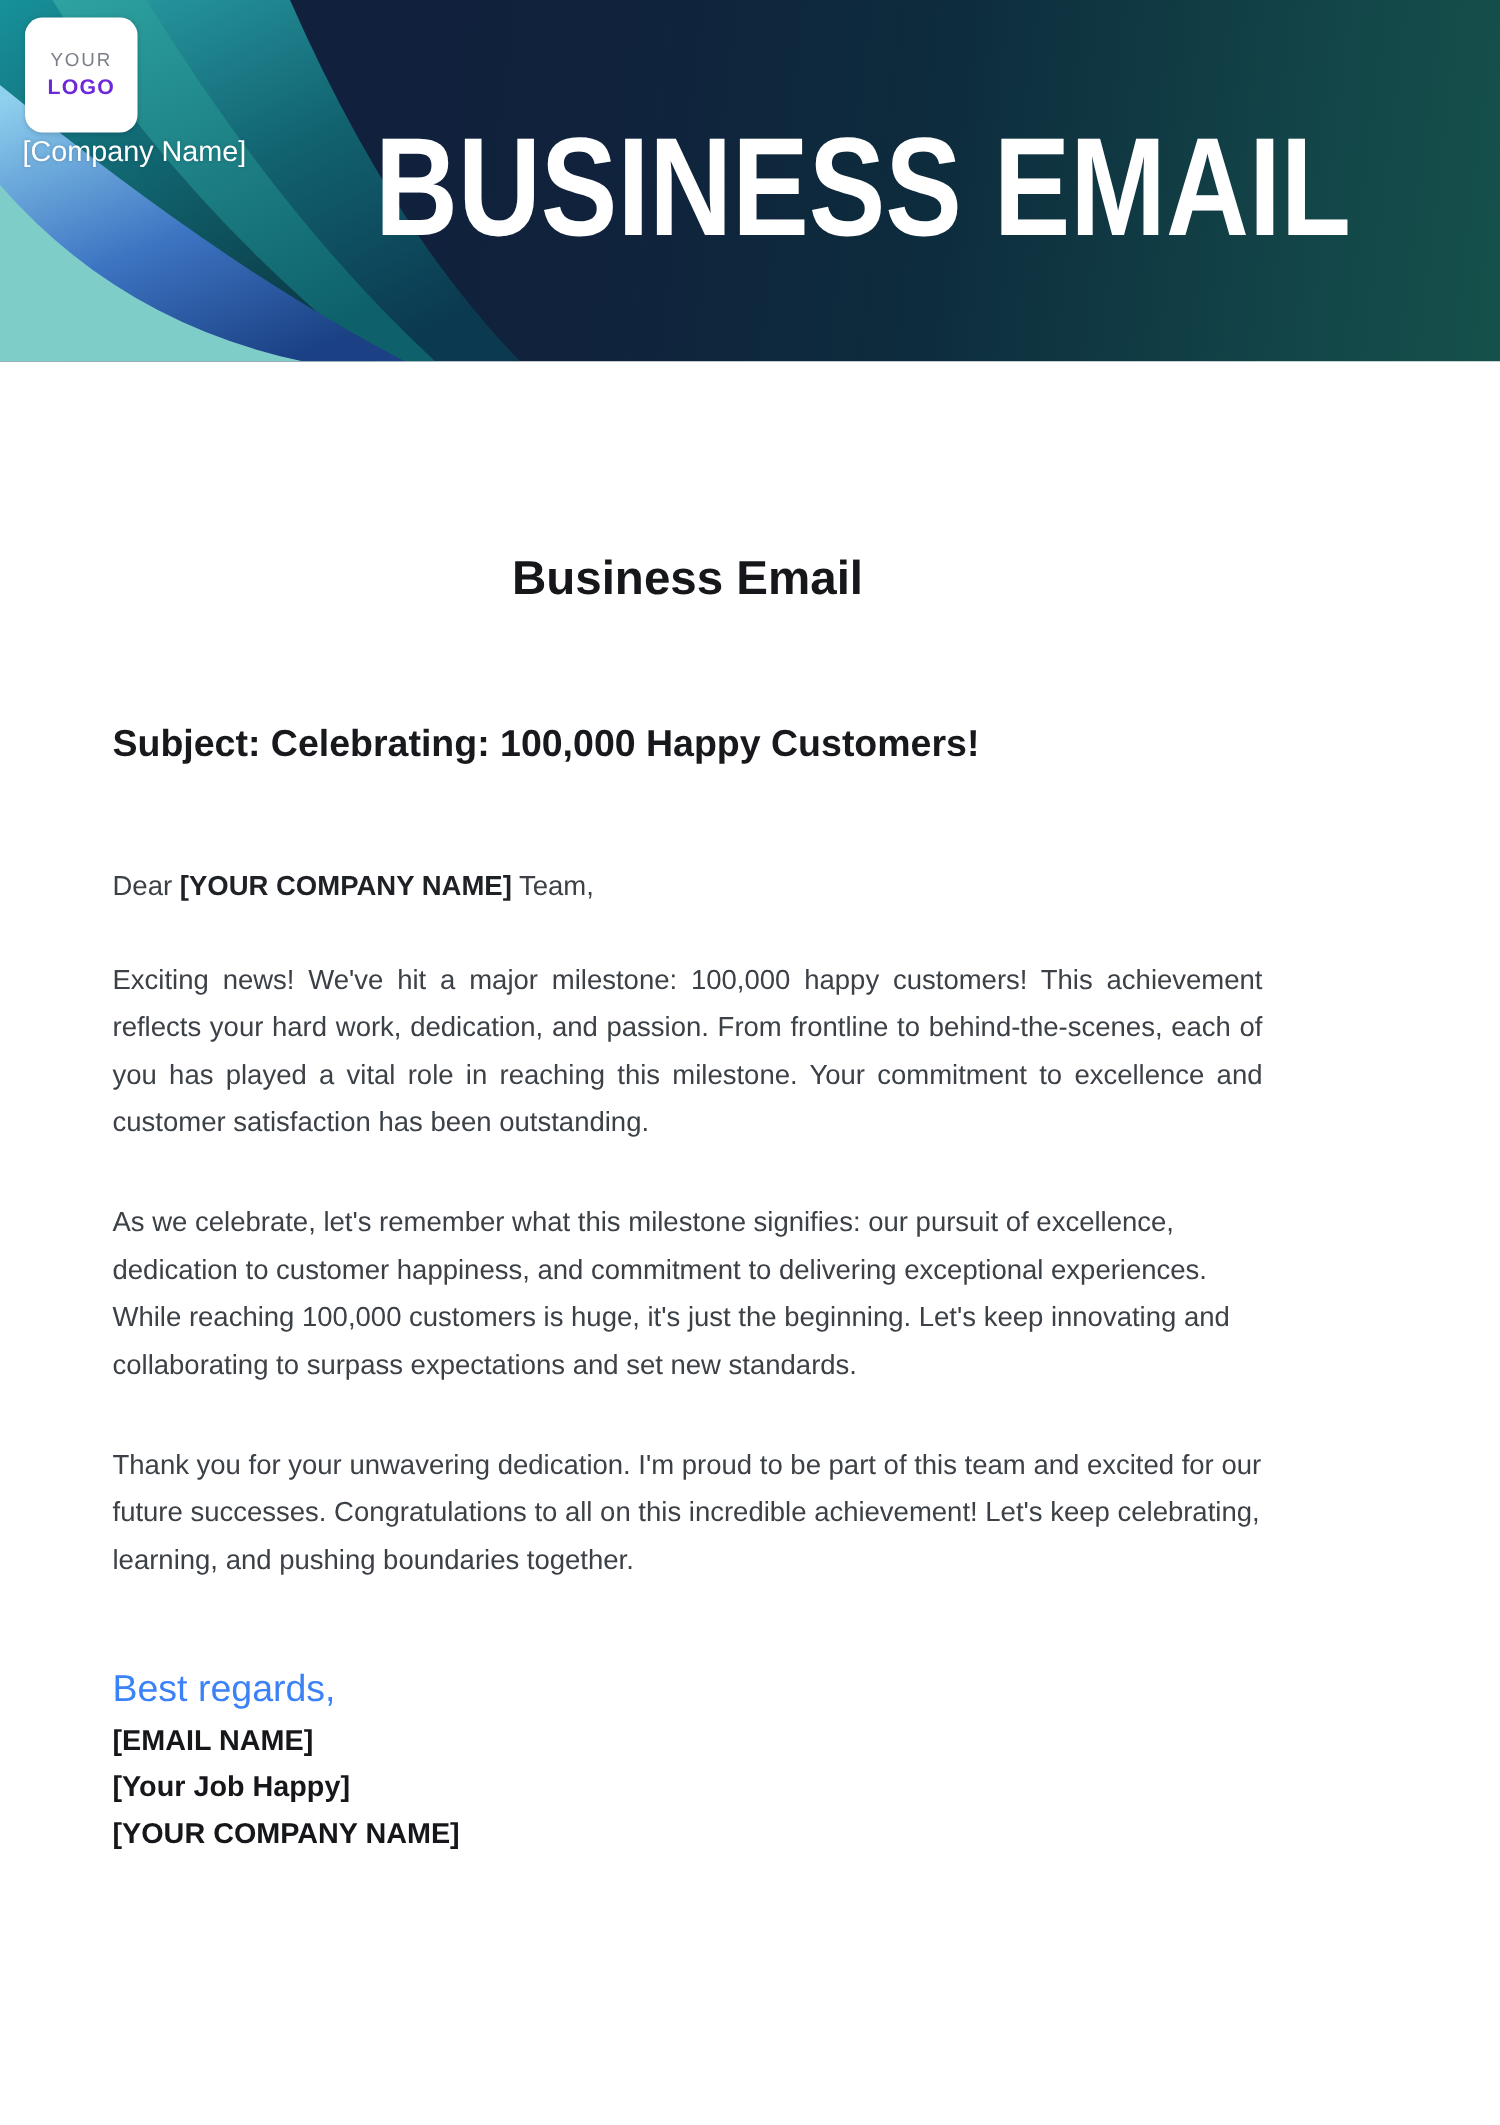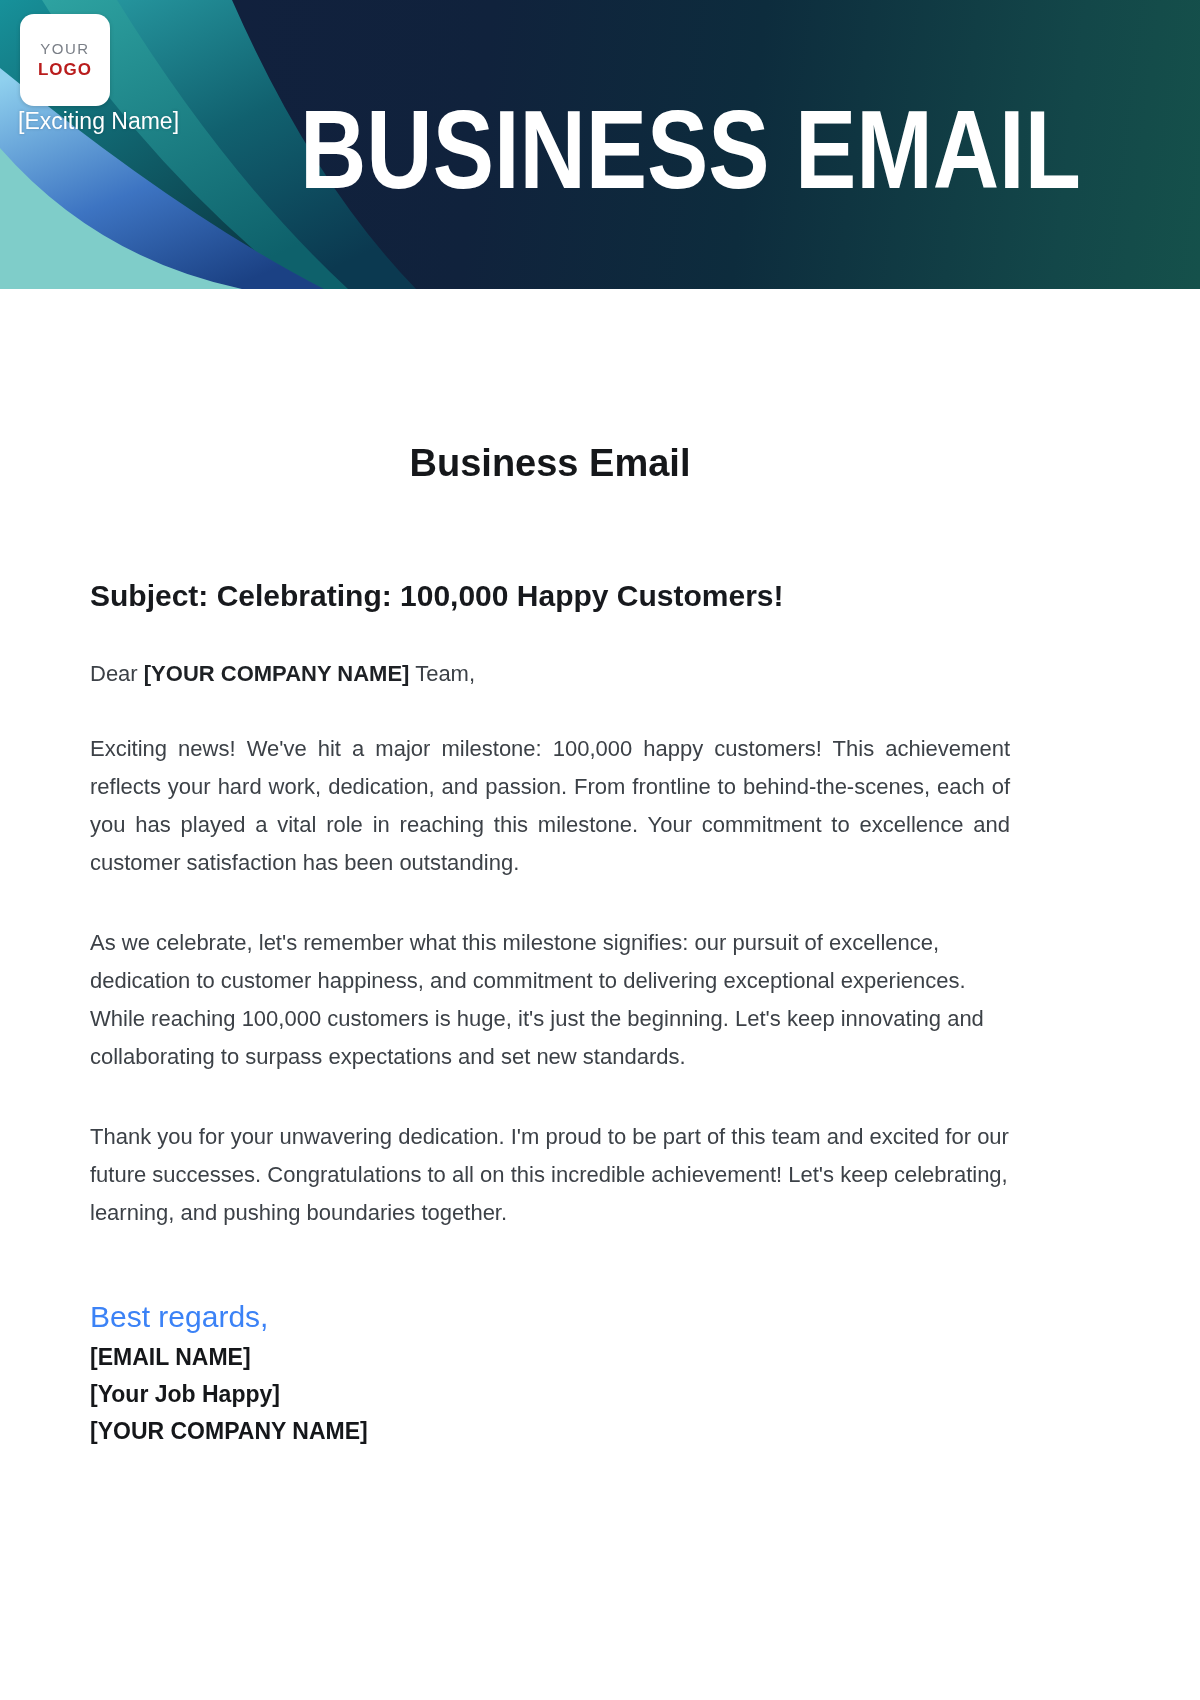--- a/index.html
+++ b/index.html
@@ -21,21 +21,21 @@
     overflow:hidden;
   }
   .banner svg{position:absolute;left:0;top:0;width:100%;height:100%;display:block;}
   .logo-box{
     position:absolute;left:20px;top:14px;width:90px;height:92px;
     background:#ffffff;border-radius:14px;
     display:flex;flex-direction:column;align-items:center;justify-content:center;
     box-shadow:0 1px 4px rgba(0,0,0,.18);
   }
   .logo-your{font-size:15px;color:#7a7f87;letter-spacing:1.5px;line-height:1.25;}
-  .logo-logo{font-size:17px;color:#b91c1c;font-weight:bold;letter-spacing:1px;line-height:1.25;}
+  .logo-logo{font-size:17px;color:#6d28d9;font-weight:bold;letter-spacing:1px;line-height:1.25;}
   .company-name{
     position:absolute;left:18px;top:108px;
     color:#ffffff;font-size:23px;font-weight:400;
     text-shadow:0 0 3px rgba(0,40,60,.25);
   }
   .banner-title{
     position:absolute;left:300px;top:94px;
     color:#ffffff;font-size:112px;font-weight:800;line-height:1;
     letter-spacing:0px;white-space:nowrap;
     transform:scaleX(.82);transform-origin:left center;
@@ -44,21 +44,21 @@
   
   .letter{width:920px;margin:0 0 0 90px;}
   .doc-title{
     margin:150px 0 0;text-align:center;
     font-size:38px;font-weight:bold;color:#15171a;line-height:48px;
   }
   .subject{
     margin:90px 0 0;
     font-size:30px;font-weight:bold;color:#17191d;line-height:38px;
   }
-  .salutation{margin:44px 0 0;font-size:22px;color:#3c4147;line-height:29px;}
+  .salutation{margin:79px 0 0;font-size:22px;color:#3c4147;line-height:29px;}
   .salutation strong{color:#1e2125;font-weight:bold;}
   .para{
     margin:42px 0 0;
     font-size:22px;color:#3c4147;line-height:38px;
   }
   .para.justified{text-align:justify;}
   .closing{margin:70px 0 0;font-size:30px;color:#3b82f6;line-height:29px;}
   .sig{margin:8px 0 0;}
   .sig-line{font-size:23px;font-weight:bold;color:#15171a;line-height:37px;}
 
@@ -98,21 +98,21 @@
       <path d="M42,0 Q136,156 300,289 L0,289 L0,0 Z" fill="url(#gradC)"></path>
       <path d="M0,68 Q182,216 324,289 L0,289 Z" fill="url(#gradD)"></path>
       <path d="M0,148 Q96,258 242,289 L0,289 Z" fill="#7fcdc9"></path>
     </svg>
 
     <div class="logo-box">
       <span class="logo-your">YOUR</span>
       <span class="logo-logo">LOGO</span>
     </div>
 
-    <div class="company-name">[Exciting Name]</div>
+    <div class="company-name">[Company Name]</div>
 
     <div class="banner-title">BUSINESS EMAIL</div>
   </header>
 
   <main class="letter">
     <h1 class="doc-title">Business Email</h1>
 
     <h2 class="subject">Subject: Celebrating: 100,000 Happy Customers!</h2>
 
     <p class="salutation"><span>Dear </span><strong>[YOUR COMPANY NAME]</strong><span> Team,</span></p>

